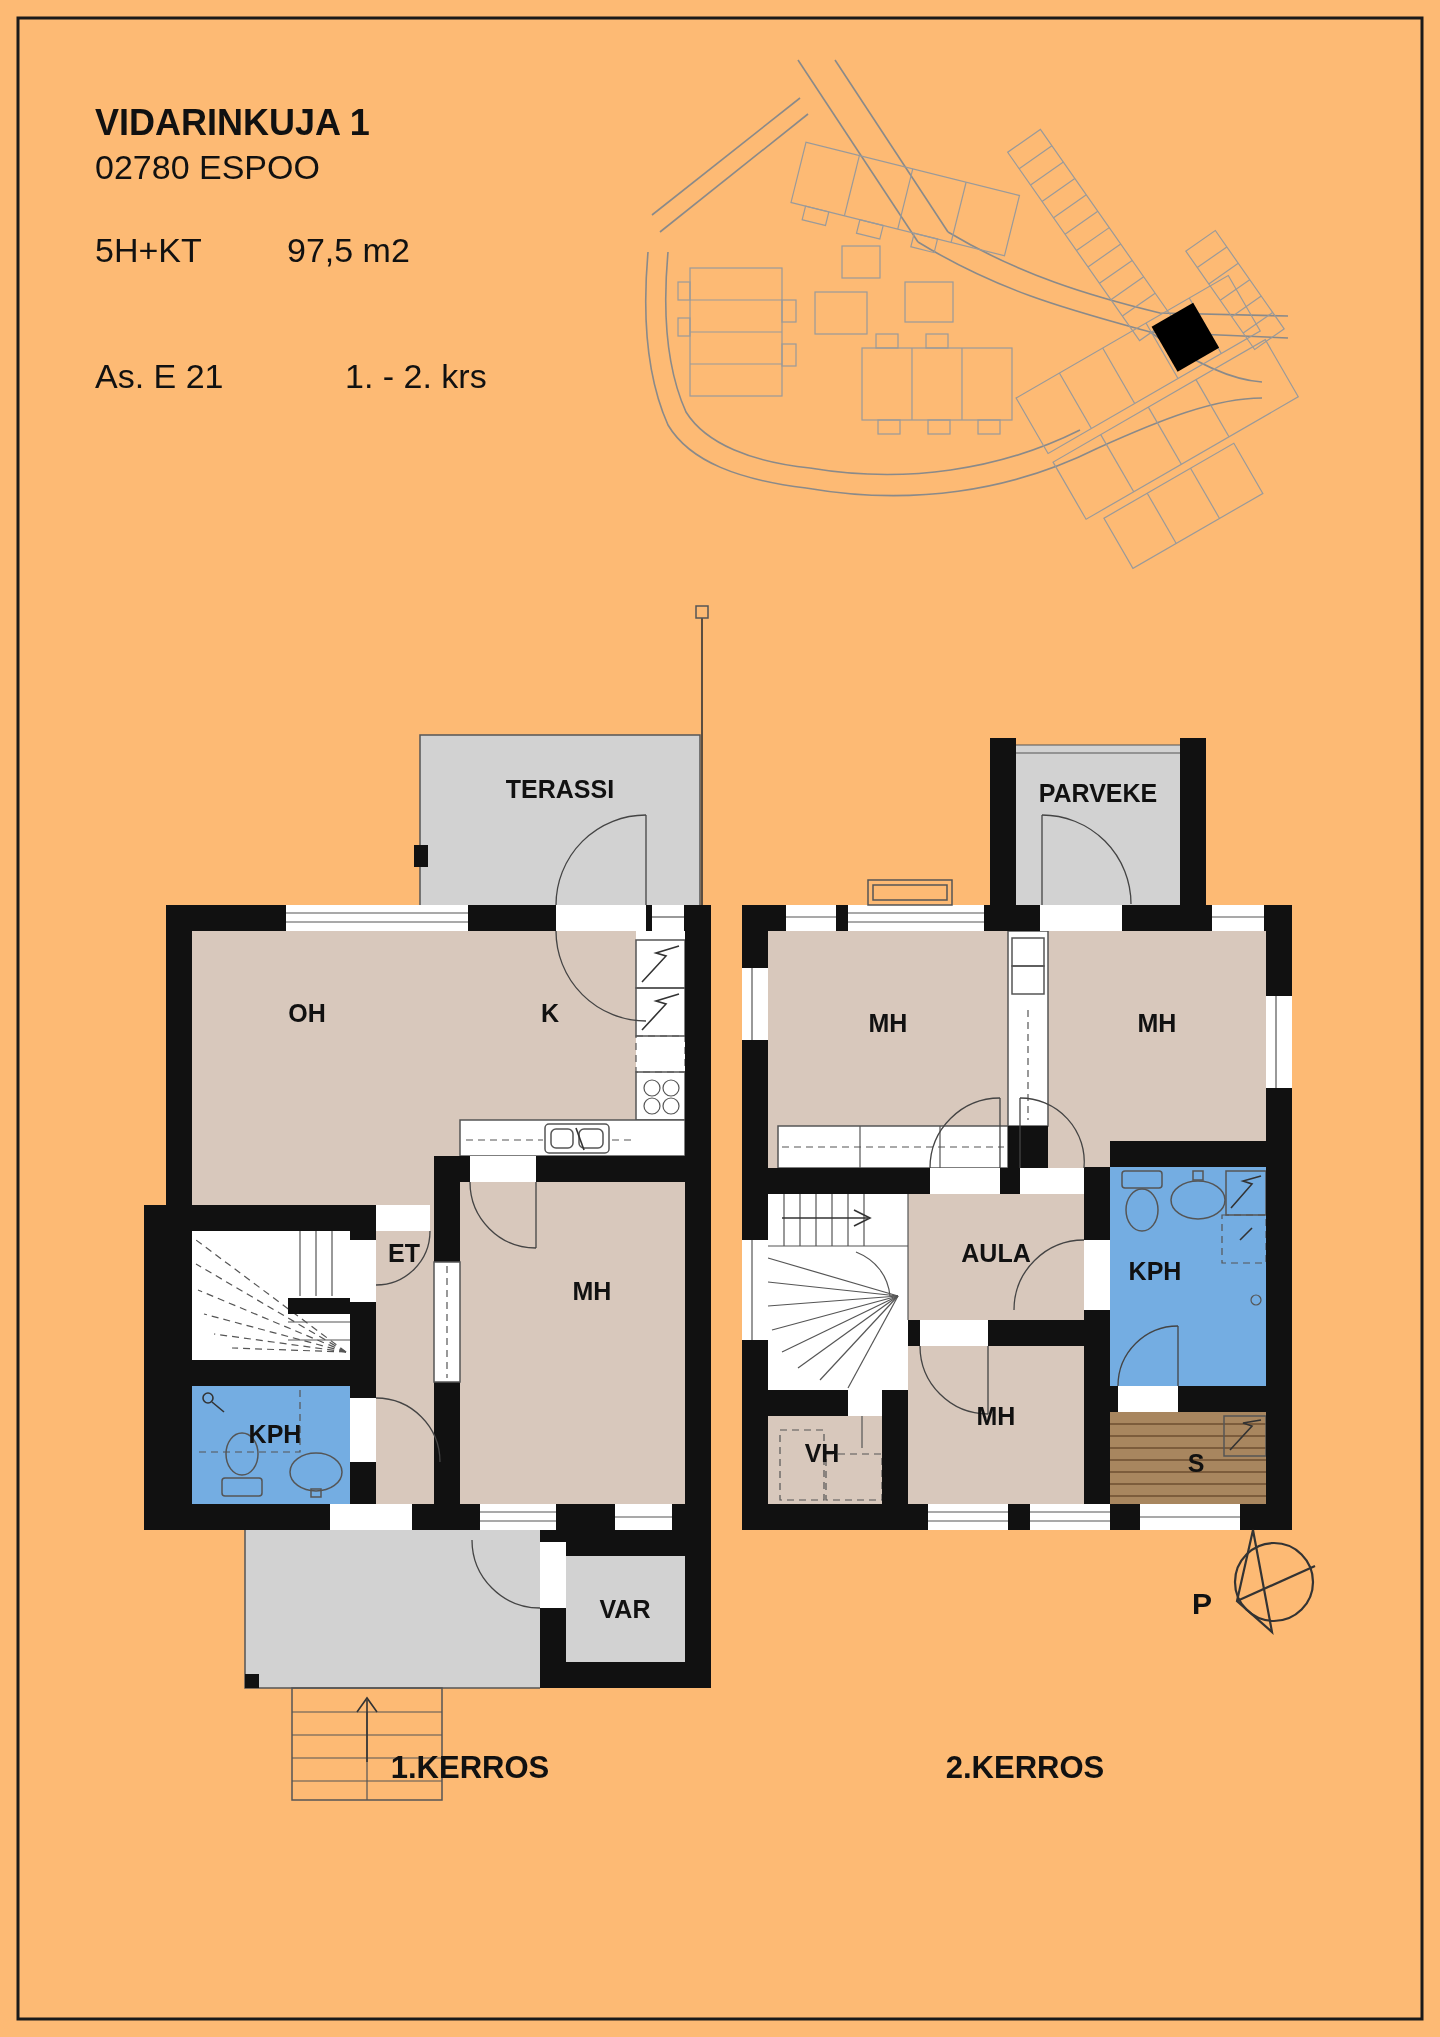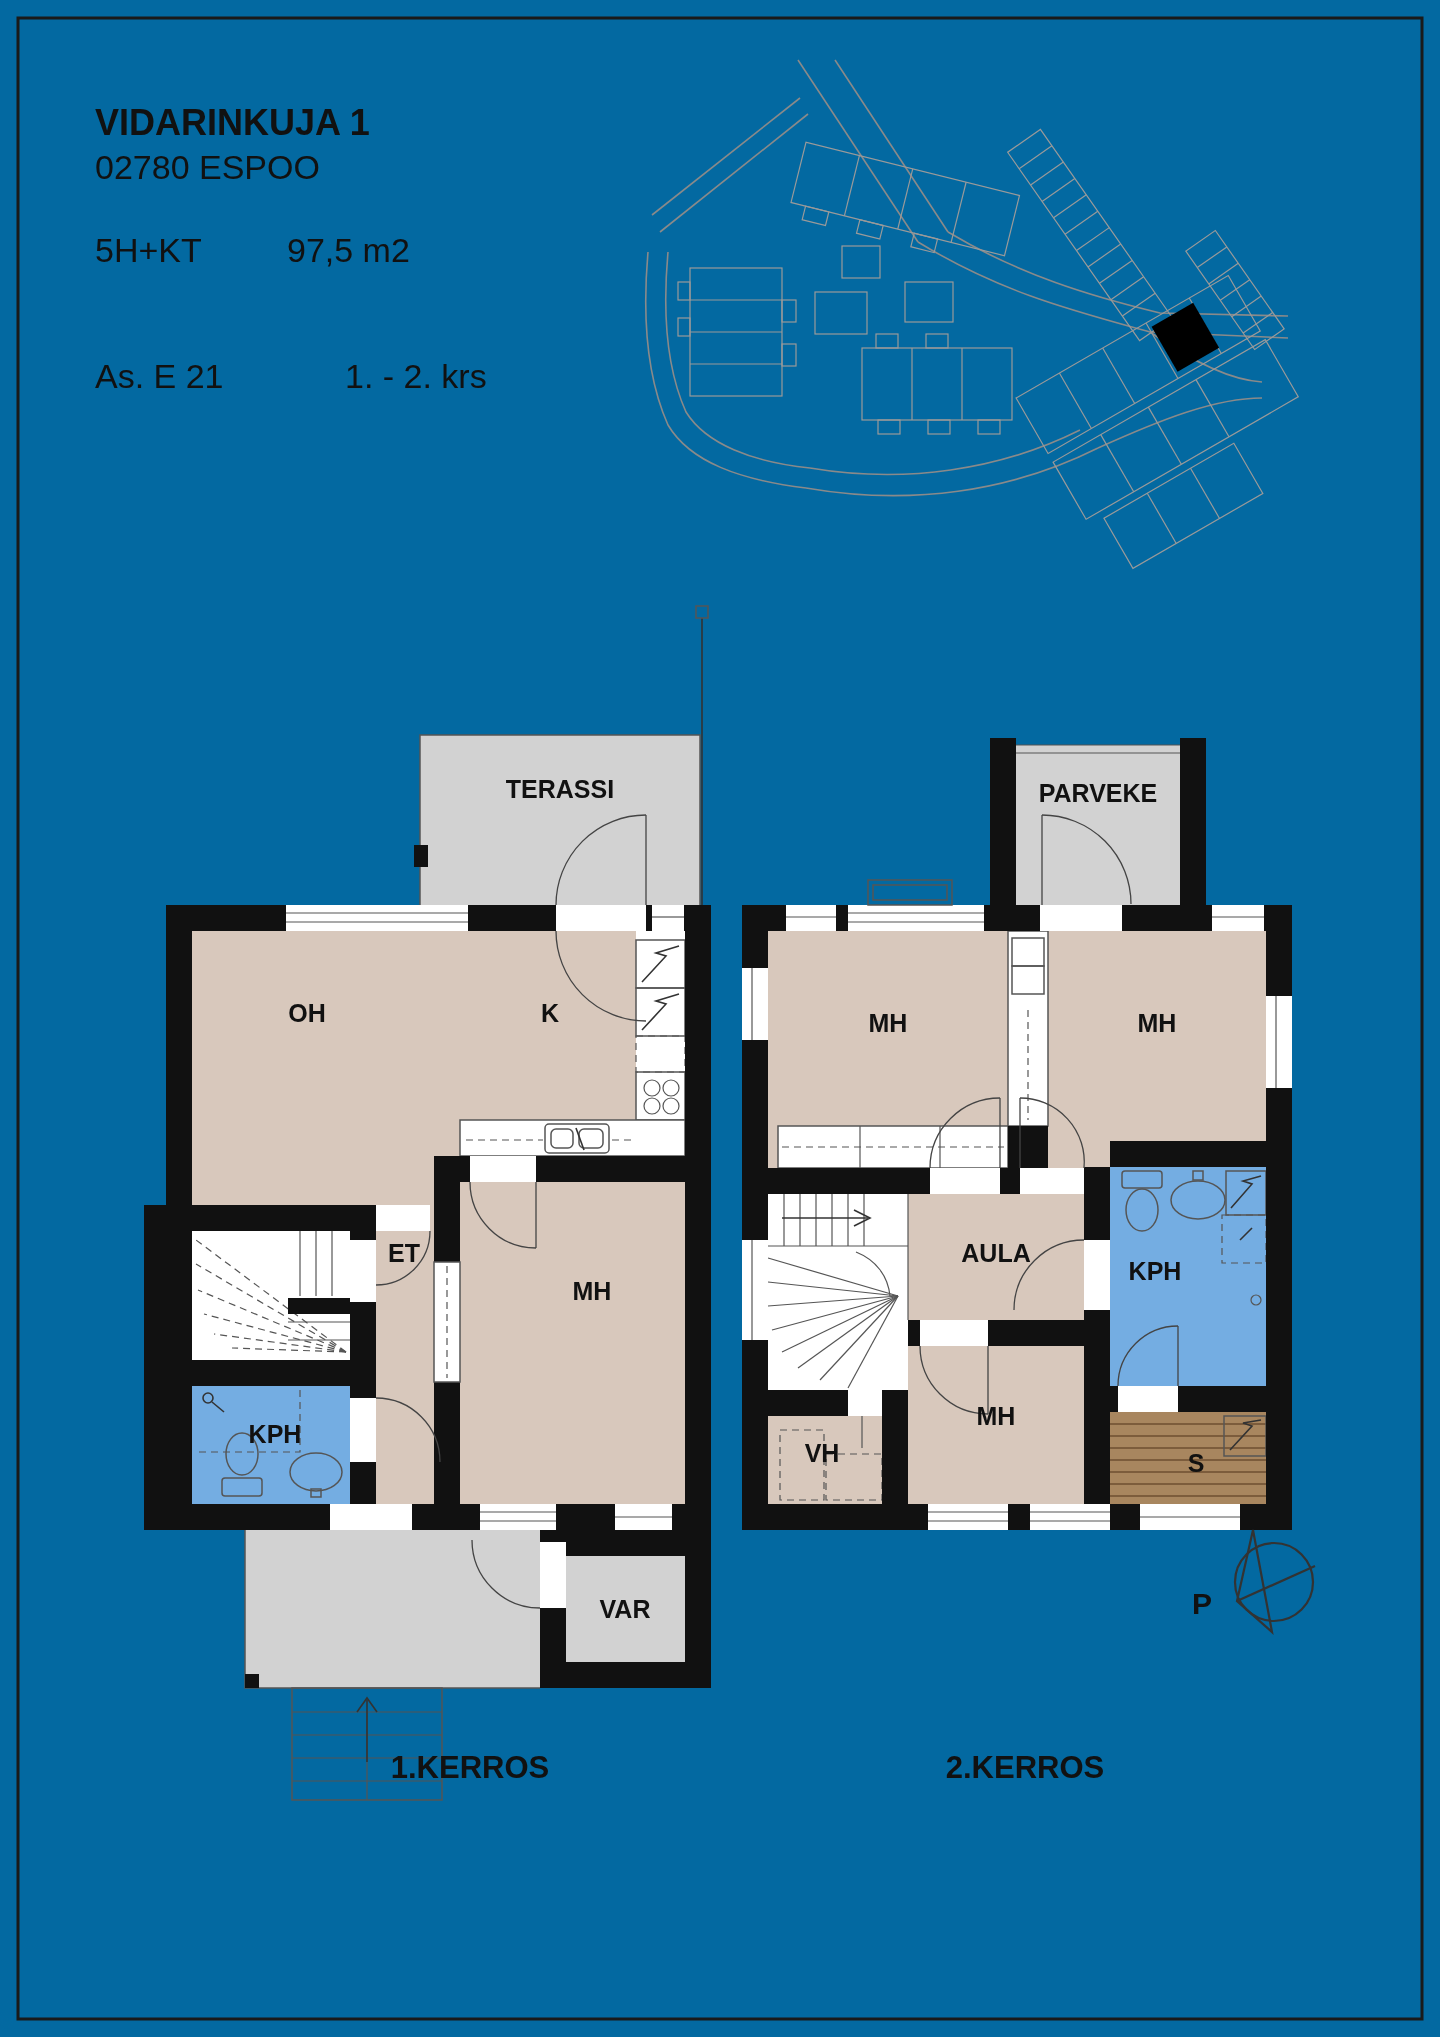--- a/index.html
+++ b/index.html
@@ -1,16 +1,16 @@
 <!DOCTYPE html>
 <html><head>
 <meta charset="utf-8">
 <style>
   html,body{margin:0;padding:0;background:#e8e8e8;}
-  #page{position:relative;width:1440px;height:2037px;background:#0369a1;margin:0 auto;
+  #page{position:relative;width:1440px;height:2037px;background:#fdba74;margin:0 auto;
         font-family:"Liberation Sans",sans-serif;}
   svg{position:absolute;left:0;top:0;}
   
   .wall{fill:#111111;stroke:none}
   .beige{fill:#d8c8bc}
   .gray{fill:#d2d2d2}
   .blue{fill:#74ade2}
   .brown{fill:#a8865f}
   .white{fill:#ffffff}
   .ol{fill:none;stroke:#555;stroke-width:1.5}

